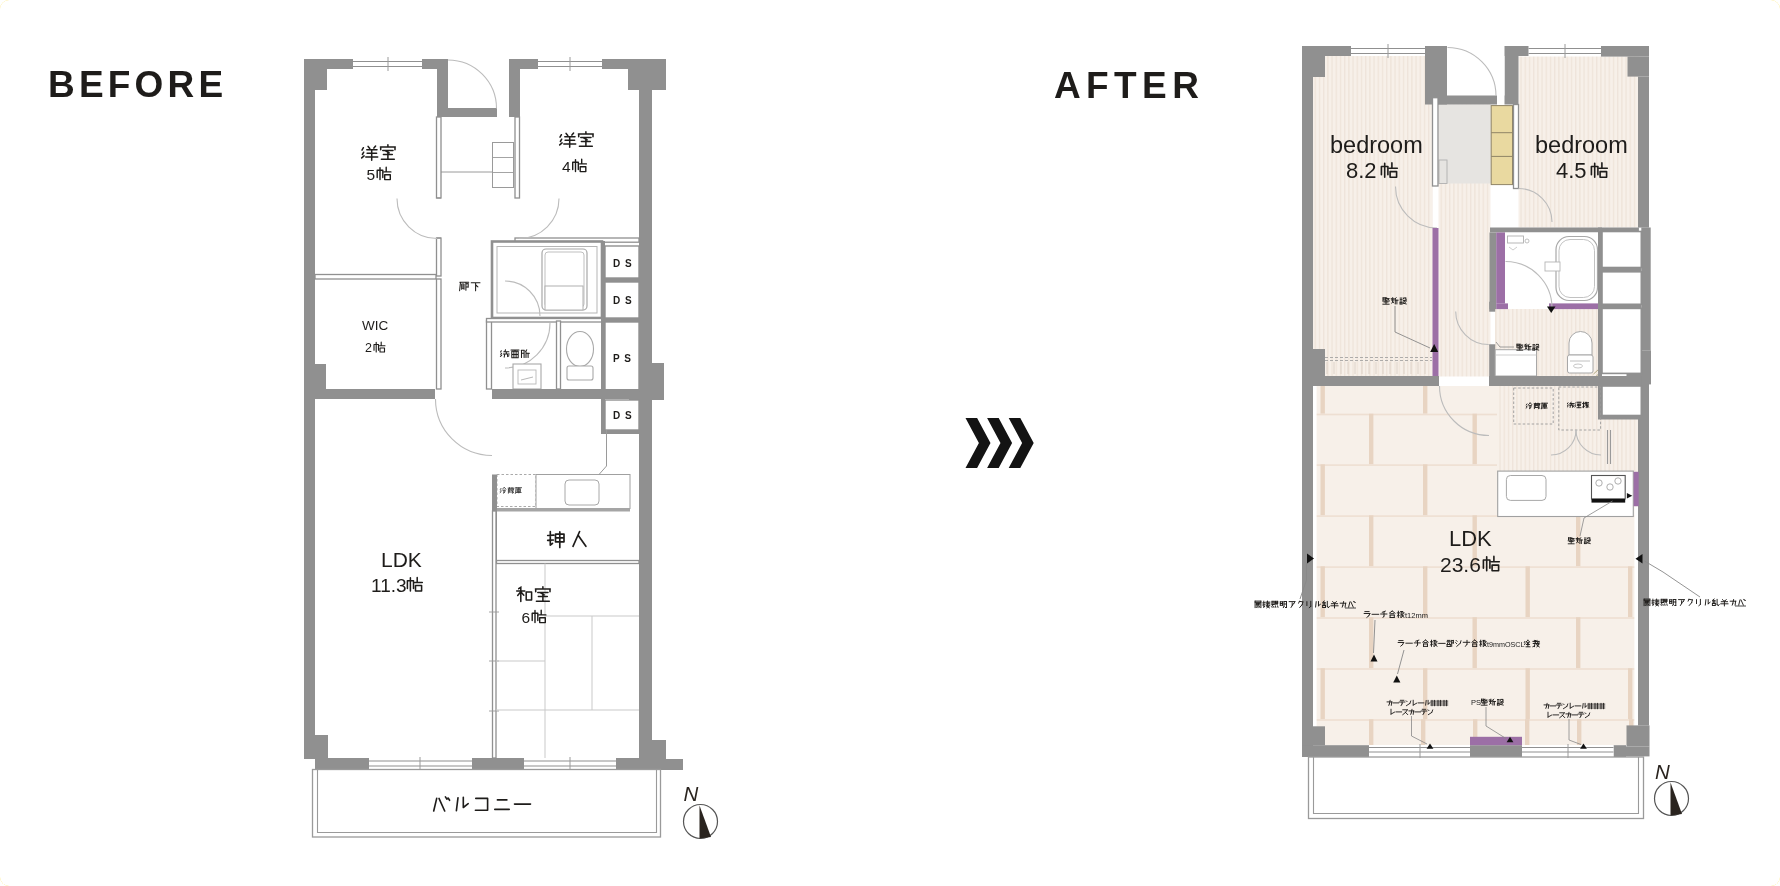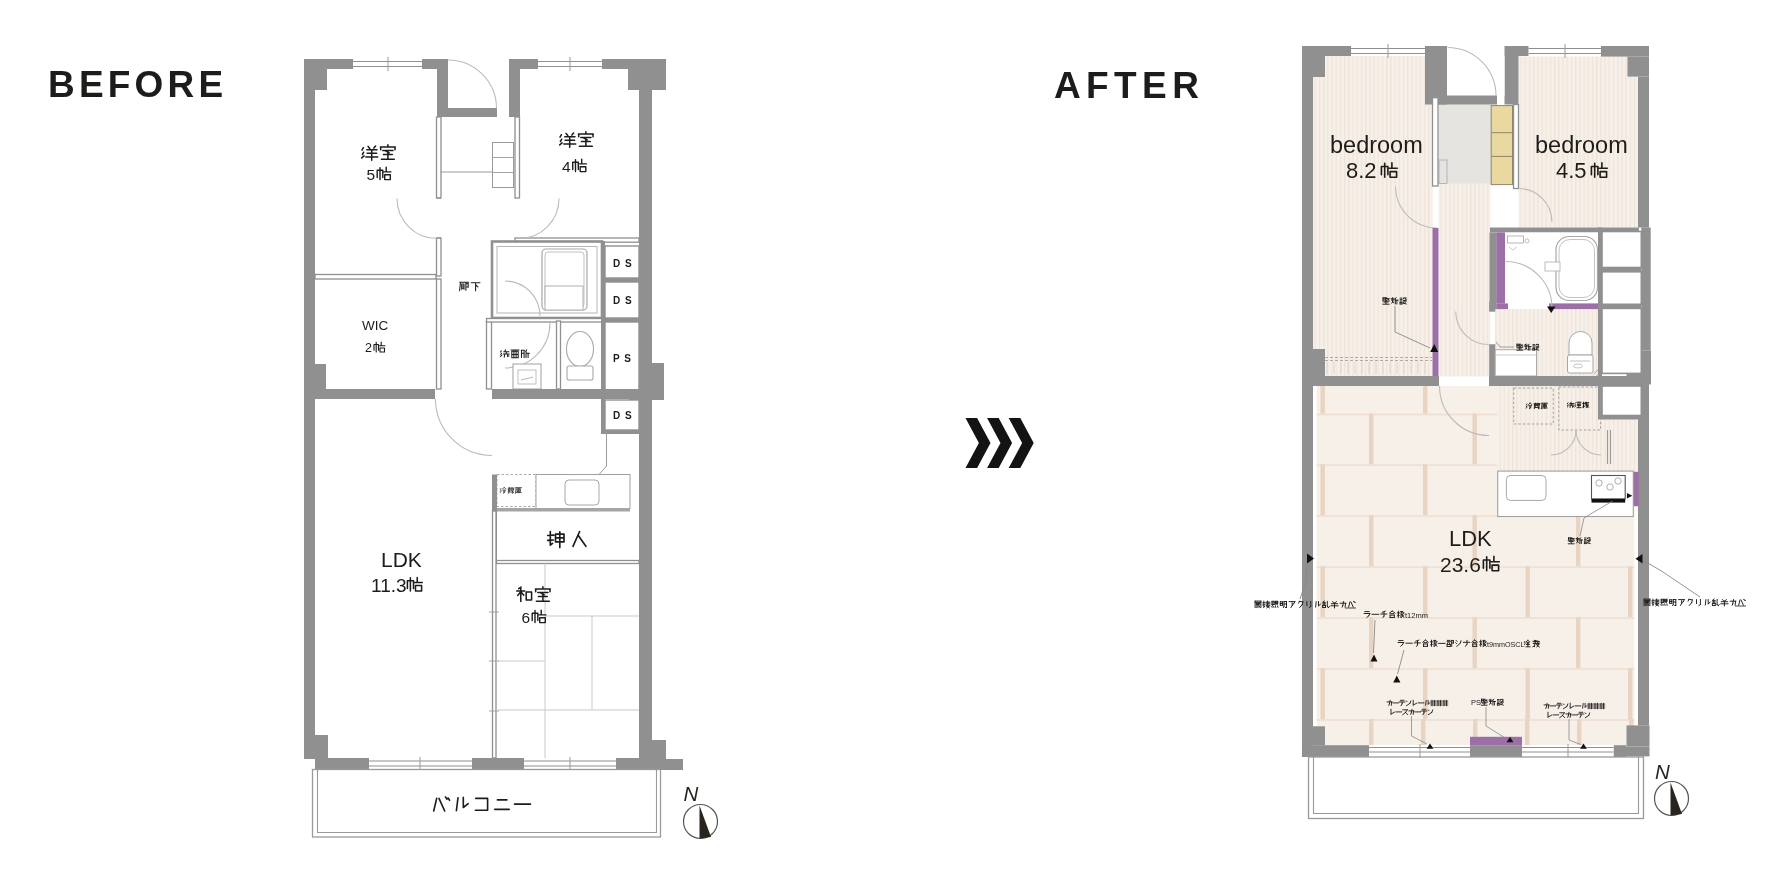--- a/index.html
+++ b/index.html
@@ -1,14 +1,14 @@
 <!DOCTYPE html>
 <html><head><meta charset="utf-8"><style>
 html,body{margin:0;padding:0;background:#ffffff;}
-.page{position:relative;width:1780px;height:886px;background:#fde047;overflow:hidden;}
+.page{position:relative;width:1780px;height:886px;background:#fde047;overflow:hidden;border-radius:9px;}
 </style></head><body>
 <div class="page">
 <svg width="1780" height="886" viewBox="0 0 1780 886">
 <defs>
 <pattern id="stripes" width="4.2" height="8" patternUnits="userSpaceOnUse">
           <rect width="4.2" height="8" fill="#f7f0e9"></rect>
           <rect width="1.3" height="8" fill="#efe4da"></rect>
         </pattern>
 <pattern id="plank" width="8" height="8" patternUnits="userSpaceOnUse">
           <rect width="8" height="8" fill="#f7f0e9"></rect>

